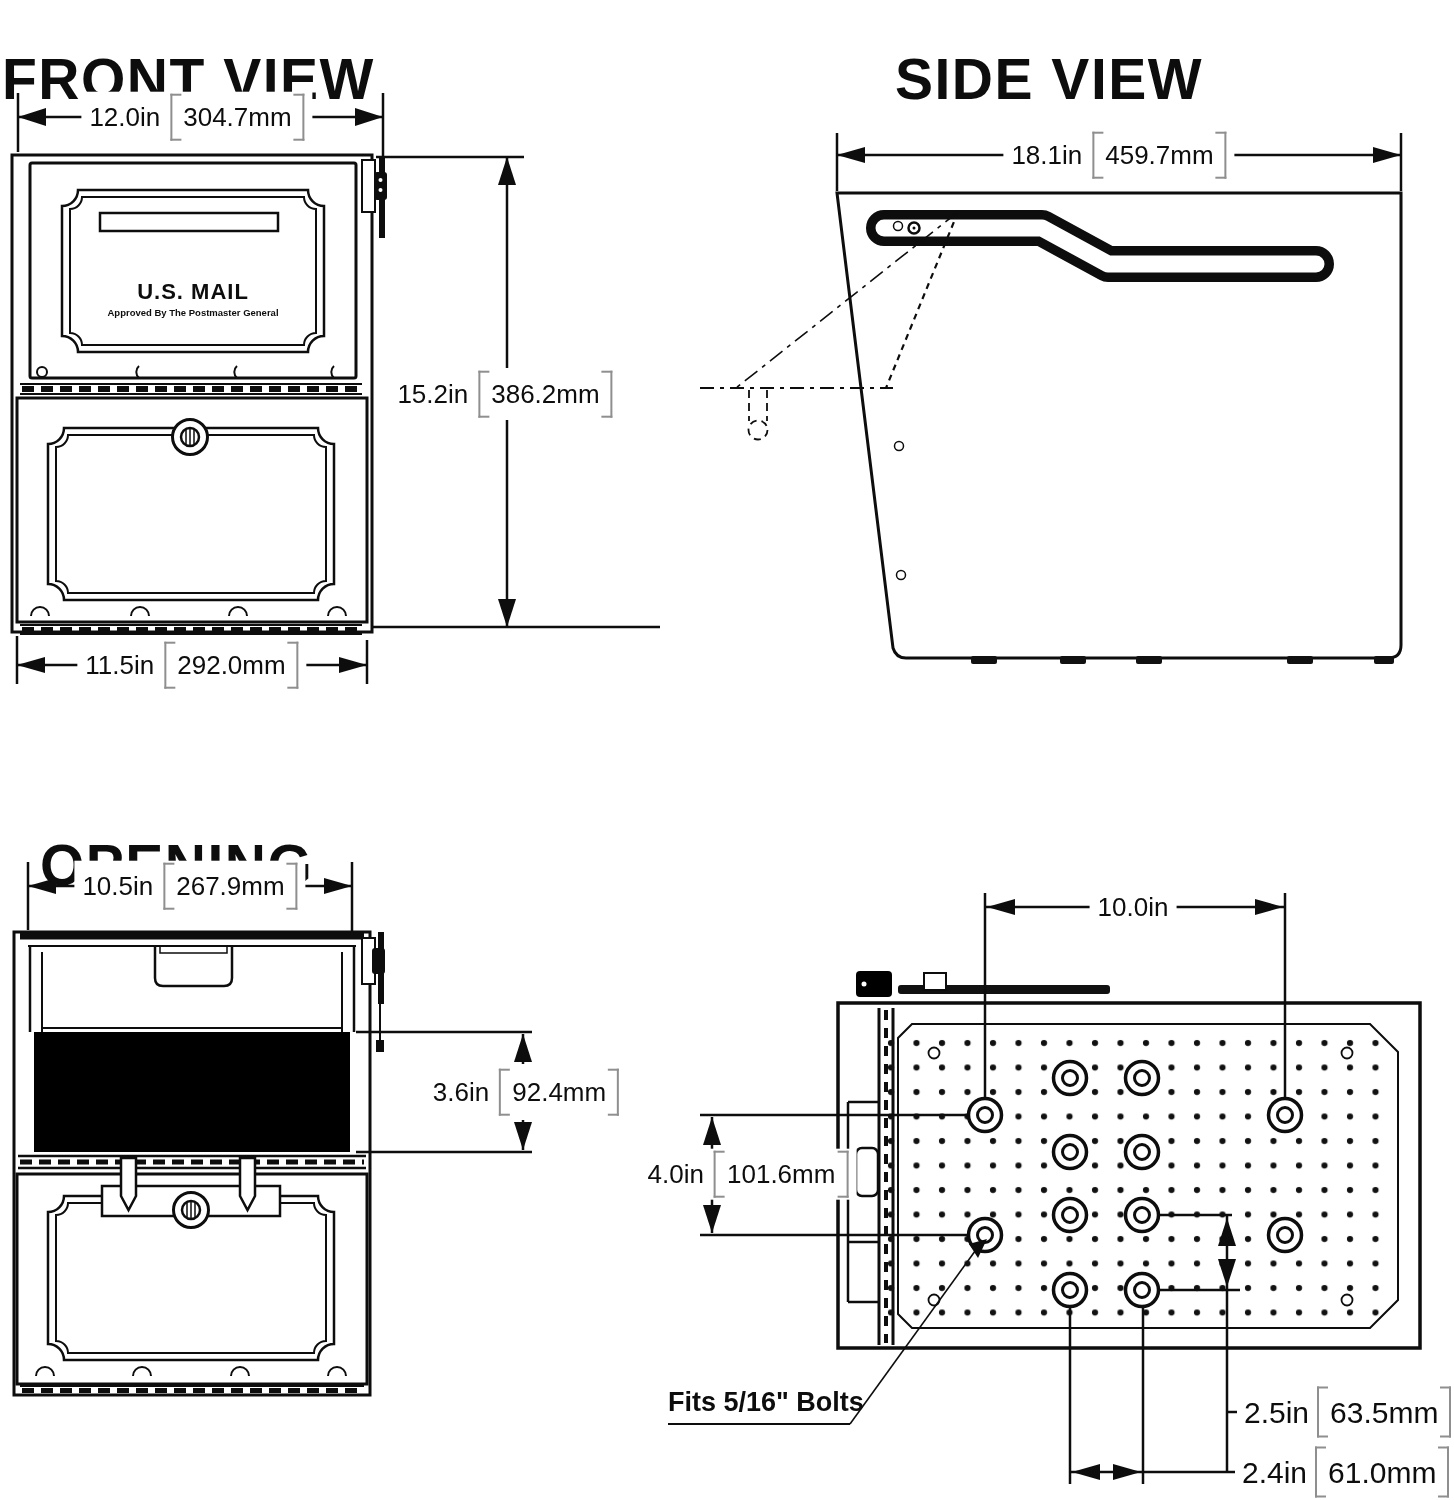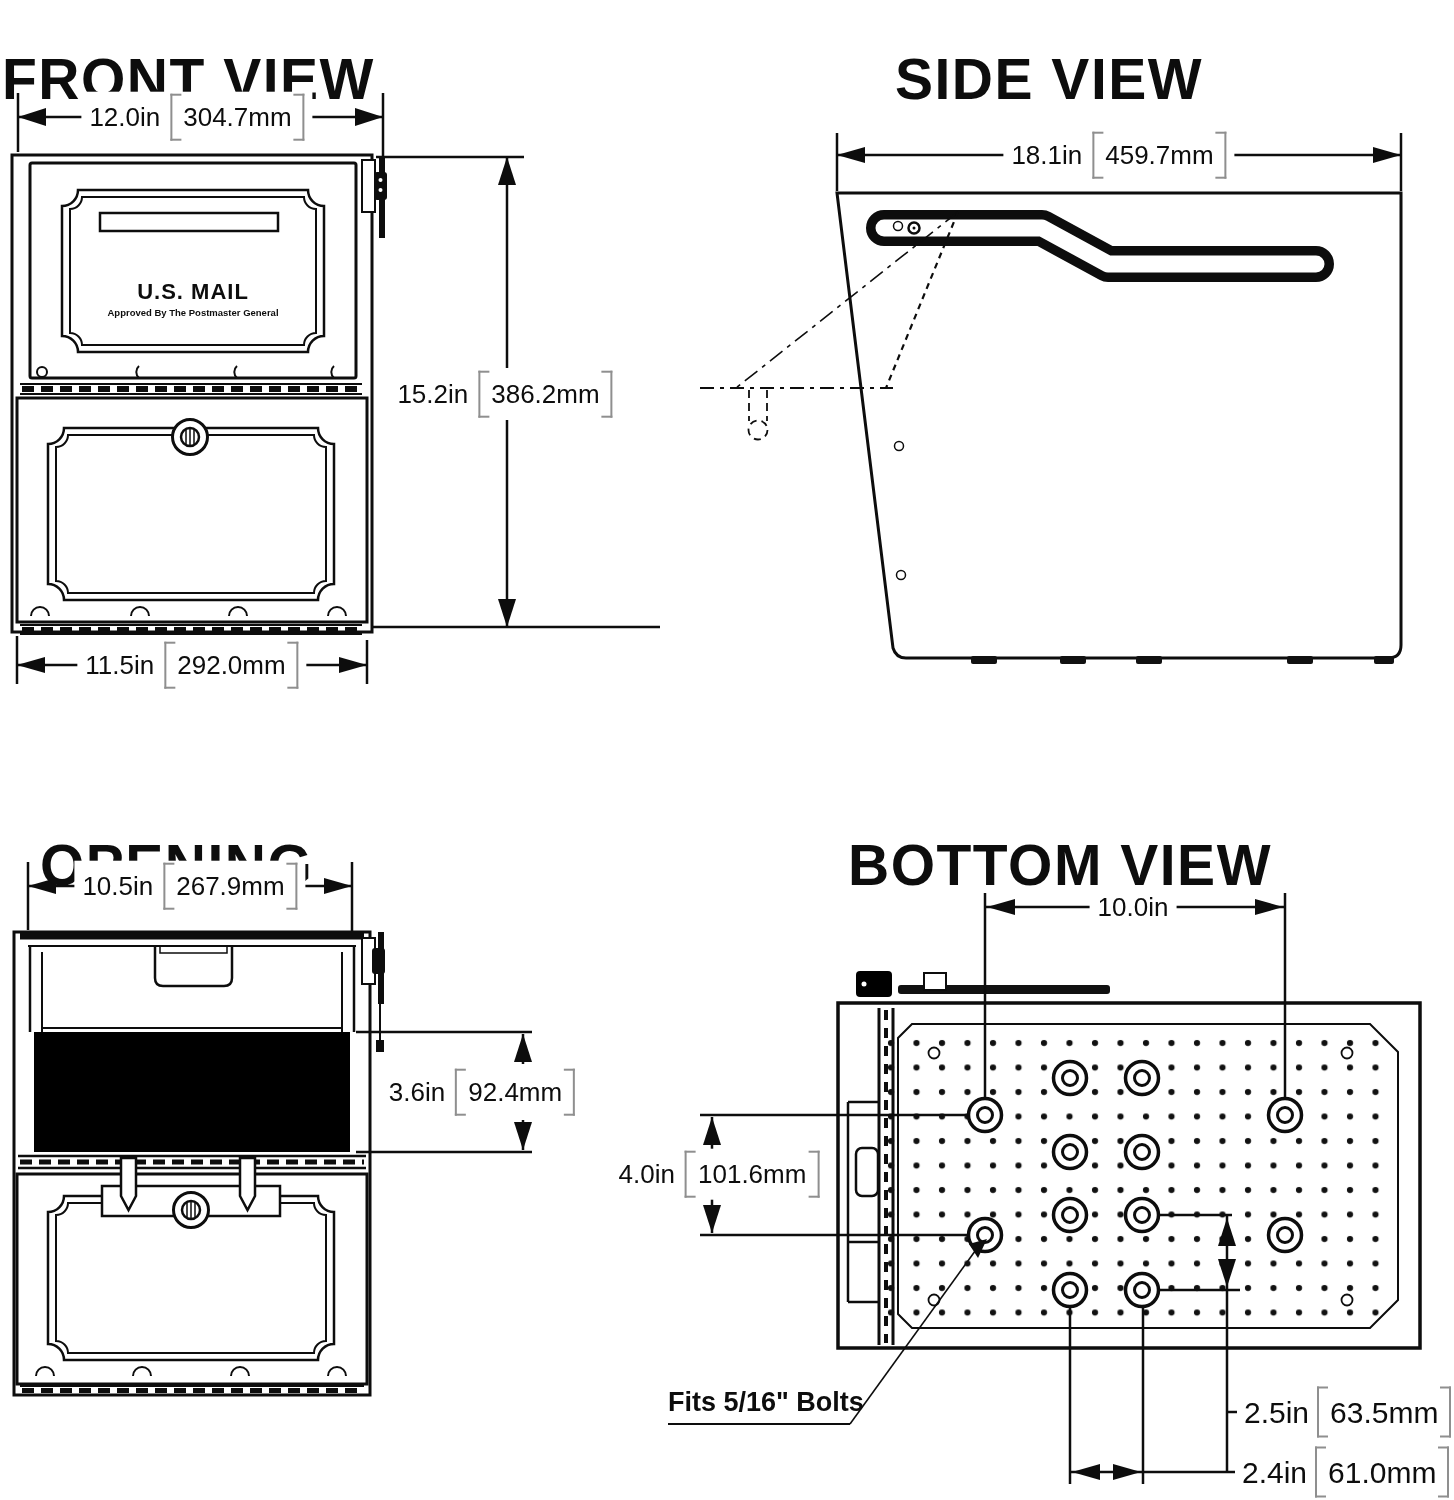--- a/index.html
+++ b/index.html
@@ -292,21 +292,20 @@
       <line class="ln" x1="668" y1="1424" x2="850" y2="1424" stroke-width="2"></line>
       <line class="ln" x1="850" y1="1424" x2="978" y2="1247" stroke-width="1.6"></line>
       <polygon points="987,1239 969,1244 978,1258" fill="#0d0d0d"></polygon>
     </g>
   </g>
 </svg>
 
 <h2 class="view-title" style="left:2px;top:4px">FRONT VIEW</h2>
 <h2 class="view-title" style="left:895px;top:4px">SIDE VIEW</h2>
 <h2 class="view-title" style="left:40px;top:790px">OPENING</h2>
-<h2 class="view-title" style="left:848px;top:790px">BOTTOM VIEW</h2>
 
 <div class="dim-label" style="left:197px;top:117px">
   <span>12.0in</span>
   <span class="dmm"><span>304.7mm</span></span>
 </div>
 <div class="dim-label" style="left:505px;top:394px">
   <span>15.2in</span>
   <span class="dmm"><span>386.2mm</span></span>
 </div>
 <div class="dim-label" style="left:192px;top:665px">
@@ -314,28 +313,28 @@
   <span class="dmm"><span>292.0mm</span></span>
 </div>
 <div class="dim-label" style="left:1119px;top:155px">
   <span>18.1in</span>
   <span class="dmm"><span>459.7mm</span></span>
 </div>
 <div class="dim-label" style="left:190px;top:886px">
   <span>10.5in</span>
   <span class="dmm"><span>267.9mm</span></span>
 </div>
-<div class="dim-label" style="left:482px;top:1092px">
+<div class="dim-label" style="left:526px;top:1092px">
   <span>3.6in</span>
   <span class="dmm"><span>92.4mm</span></span>
 </div>
 <div class="dim-label" style="left:1133px;top:907px">
   <span>10.0in</span>
 </div>
-<div class="dim-label" style="left:719px;top:1174px">
+<div class="dim-label" style="left:748px;top:1174px">
   <span>4.0in</span>
   <span class="dmm"><span>101.6mm</span></span>
 </div>
 <div class="dim-label small anchor-left" style="left:1240px;top:1412px">
   <span>2.5in</span>
   <span class="dmm"><span>63.5mm</span></span>
 </div>
 <div class="dim-label small anchor-left" style="left:1238px;top:1472px">
   <span>2.4in</span>
   <span class="dmm"><span>61.0mm</span></span>

